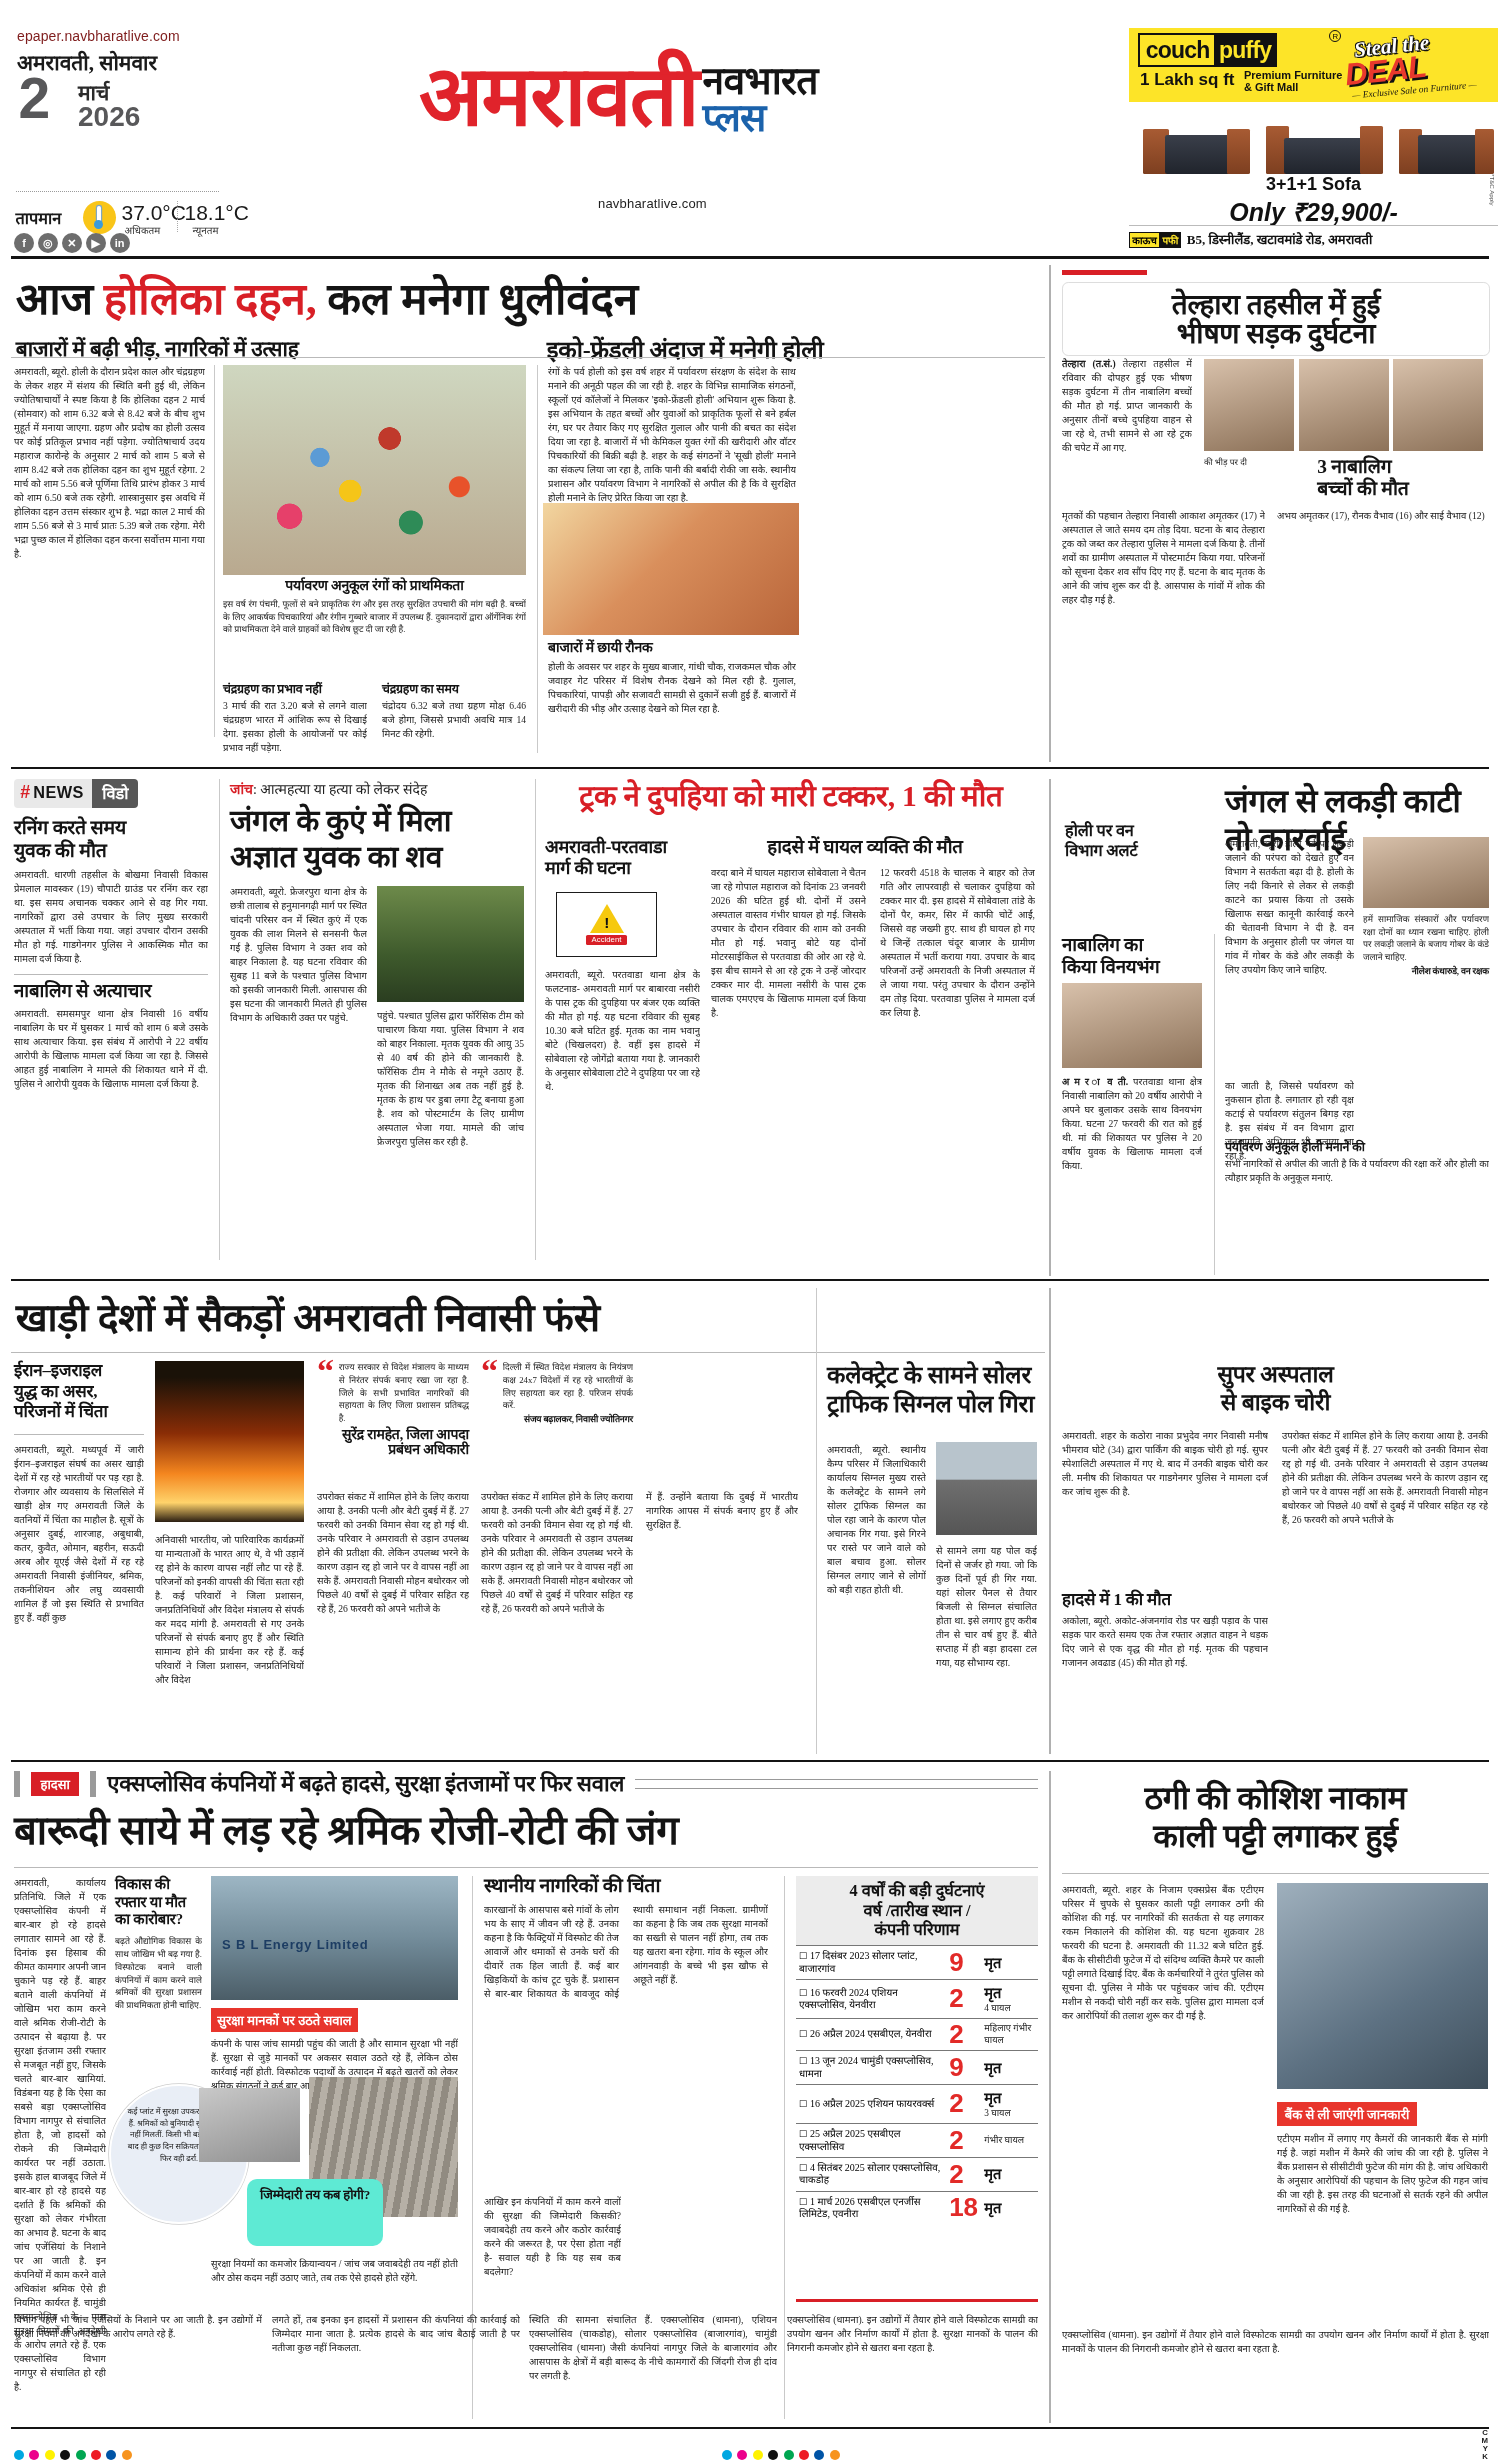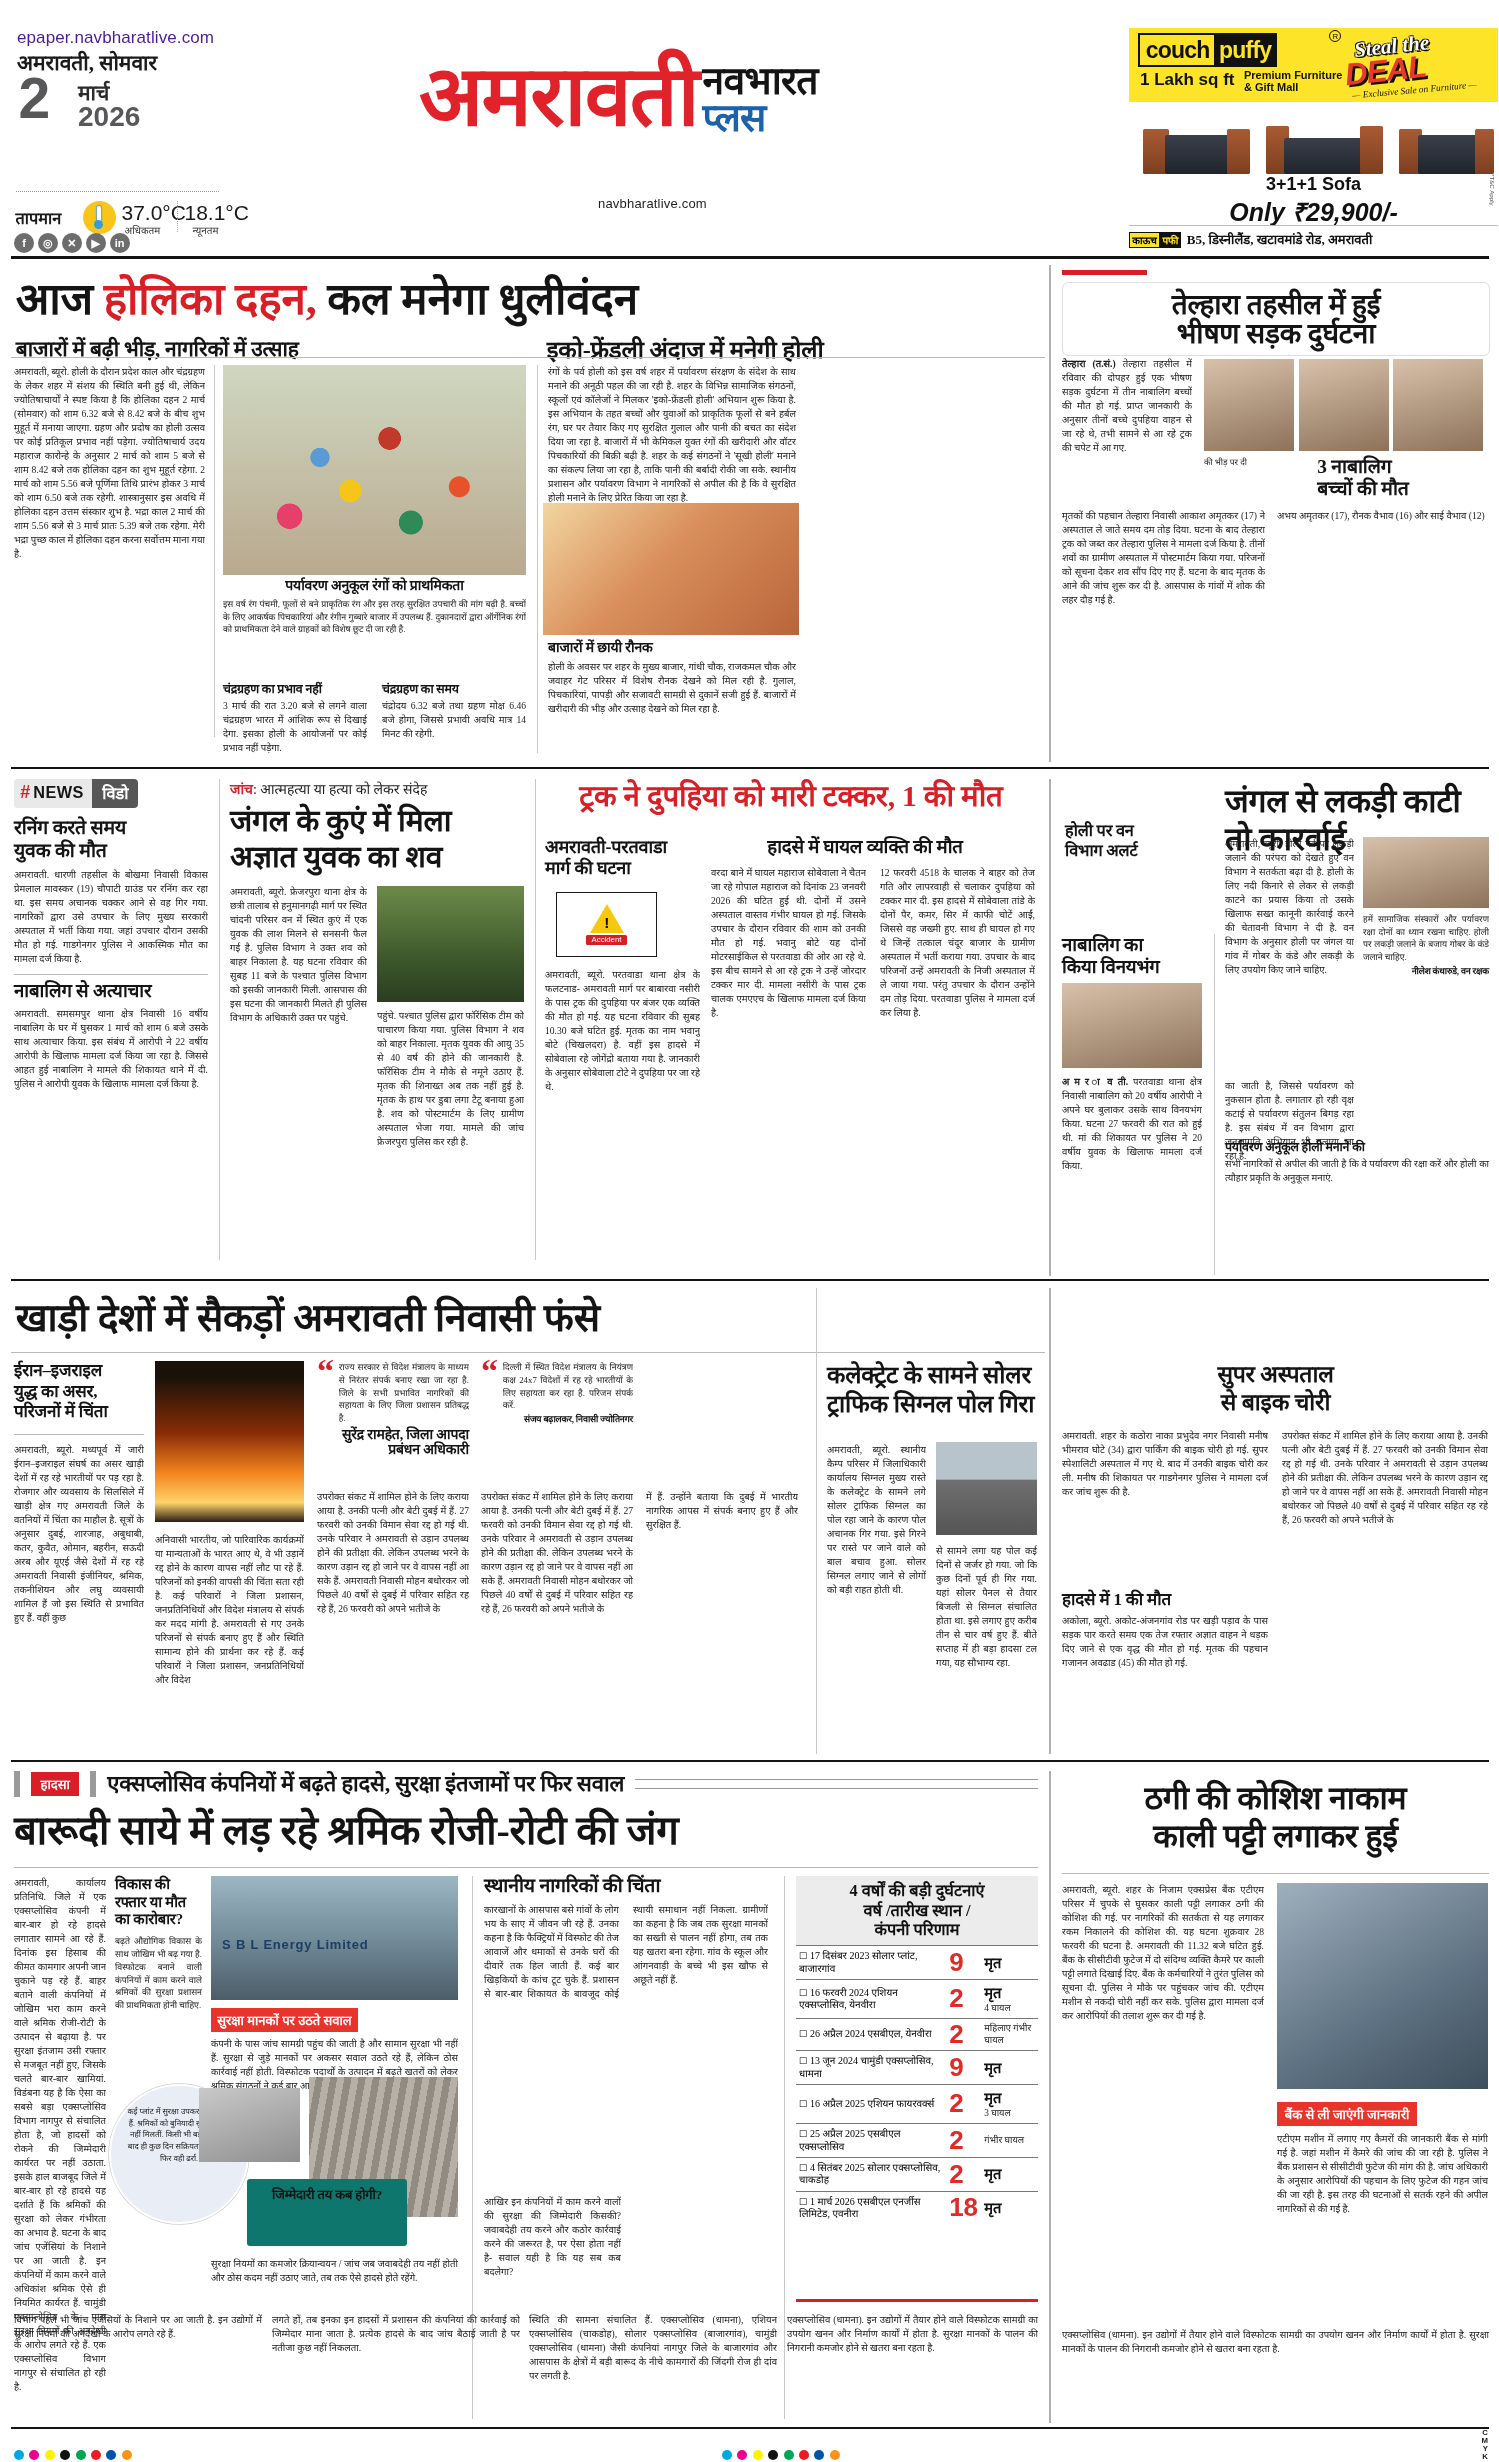--- a/index.html
+++ b/index.html
@@ -27,21 +27,21 @@
     text-align: justify; hyphens: auto; overflow: hidden;
   }
   .body-txt b, .lead { font-weight: 700; }
   .rule { background: #141414; }
   .thin-rule { background: #b9b9b9; }
   .col-sep { position: absolute; width: 0.8px; background: #c9c9c9; }
   .imgbox { position: relative; overflow: hidden; background: #ddd; }
 
   
   #masthead { position: absolute; left: 0; top: 0; width: 1499px; height: 264px; }
-  #epaper-url { position: absolute; left: 17px; top: 28px; font-size: 17px; color: #4c1d95; letter-spacing: 0.1px; font-family: "Liberation Sans", sans-serif; }
+  #epaper-url { position: absolute; left: 17px; top: 28px; font-size: 14px; color: #7f1d1d; letter-spacing: 0.1px; font-family: "Liberation Sans", sans-serif; }
   #city-day { position: absolute; left: 17px; top: 48px; font-family: "Liberation Serif", serif; font-weight: 700; font-size: 21px; color: #1a1a1a; }
   #date-big { position: absolute; left: 18.6px; top: 74px; font-family: "Liberation Sans", sans-serif; font-weight: 700; font-size: 57px; color: #58585a; line-height: .86; }
   #date-month { position: absolute; left: 78px; top: 78px; font-family: "Liberation Serif", serif; font-weight: 700; font-size: 21px; color: #2b2b2b; }
   #date-year { position: absolute; left: 78px; top: 101px; font-family: "Liberation Sans", sans-serif; font-weight: 700; font-size: 28px; color: #58585a; }
   #dotted-1 { position: absolute; left: 15.5px; top: 191px; width: 203px; border-top: 1.6px dotted #9b9b9b; }
   #temp-row { position: absolute; left: 15.5px; top: 199px; width: 217px; height: 36px; }
   #temp-label { position: absolute; left: 0; top: 7.8px; font-family: "Liberation Serif", serif; font-weight: 700; font-size: 16.3px; color: #1a1a1a; }
   #thermo { position: absolute; left: 67px; top: 1.6px; width: 33px; height: 33px; border-radius: 50%; background: #f9c518; }
   #thermo:after { content: ""; position: absolute; left: 14px; top: 5.4px; width: 4.7px; height: 17px; border-radius: 2.3px; background: #fff; box-shadow: 0 0 0 1.2px #7ea7c4; }
   #thermo:before { content: ""; position: absolute; left: 11.6px; top: 19.4px; width: 9.3px; height: 9.3px; border-radius: 50%; background: #3a9bd9; z-index: 2; }
@@ -465,21 +465,21 @@
   </div>
   <div style="position:absolute;left:211px;top:2008px;width:247px;">
     <div style="background:#e8352c;color:#fff;font-family:'Liberation Serif',serif;font-weight:700;font-size:13px;padding:3.1px 6.2px;display:inline-block;">सुरक्षा मानकों पर उठते सवाल</div>
     <div class="body-txt" style="margin-top:4.7px;">कंपनी के पास जांच सामग्री पहुंच की जाती है और सामान सुरक्षा भी नहीं हैं. सुरक्षा से जुड़े मानकों पर अकसर सवाल उठते रहे हैं, लेकिन ठोस कार्रवाई नहीं होती. विस्फोटक पदार्थों के उत्पादन में बढ़ते खतरों को लेकर श्रमिक संगठनों ने कई बार आवाज उठाई है.</div>
   </div>
   <div class="imgbox ph-rubble" style="position:absolute;left:309px;top:2077px;width:149px;height:140px;"></div>
   <div style="position:absolute;left:109px;top:2084px;width:140px;height:140px;border-radius:50%;background:#e9eef6;border:2.3px solid #fff;box-shadow:0 0 0 0.8px #ccc;padding:20px 15.5px;">
     <div class="body-txt" style="font-size:8px;text-align:center;">कई प्लांट में सुरक्षा उपकरण तक नहीं हैं. श्रमिकों को बुनियादी सुविधाएं भी नहीं मिलतीं. किसी भी बड़े हादसे के बाद ही कुछ दिन सक्रियता दिखती है, फिर वही ढर्रा.</div>
   </div>
   <div class="imgbox ph-grey" style="position:absolute;left:199px;top:2088px;width:101px;height:74px;"></div>
-  <div style="position:absolute;left:247px;top:2179px;width:160px;height:67px;background:#0f766e;border-radius:3px;padding:7.8px;">
+  <div style="position:absolute;left:247px;top:2179px;width:136px;height:67px;background:#5eead4;border-radius:10px;padding:7.8px;">
     <div class="hd" style="font-size:13px;text-align:center;line-height:1.2;">जिम्मेदारी तय कब होगी?</div>
   </div>
   <div style="position:absolute;left:211px;top:2257px;width:247px;" class="body-txt">सुरक्षा नियमों का कमजोर क्रियान्वयन / जांच जब जवाबदेही तय नहीं होती और ठोस कदम नहीं उठाए जाते, तब तक ऐसे हादसे होते रहेंगे.</div>
 
   <div class="col-sep" style="left:472px;top:1876px;height:543px;"></div>
   <div style="position:absolute;left:484px;top:1876px;width:284px;">
     <div class="hd" style="font-size:19.4px;">स्थानीय नागरिकों की चिंता</div>
     <div class="body-txt" style="margin-top:6.2px;column-count:2;column-gap:14px;">कारखानों के आसपास बसे गांवों के लोग भय के साए में जीवन जी रहे हैं. उनका कहना है कि फैक्ट्रियों में विस्फोट की तेज आवाजें और धमाकों से उनके घरों की दीवारें तक हिल जाती हैं. कई बार खिड़कियों के कांच टूट चुके हैं. प्रशासन से बार-बार शिकायत के बावजूद कोई स्थायी समाधान नहीं निकला. ग्रामीणों का कहना है कि जब तक सुरक्षा मानकों का सख्ती से पालन नहीं होगा, तब तक यह खतरा बना रहेगा. गांव के स्कूल और आंगनवाड़ी के बच्चे भी इस खौफ से अछूते नहीं हैं.</div>
   </div>
   <div style="position:absolute;left:484px;top:2195px;width:137px;">

